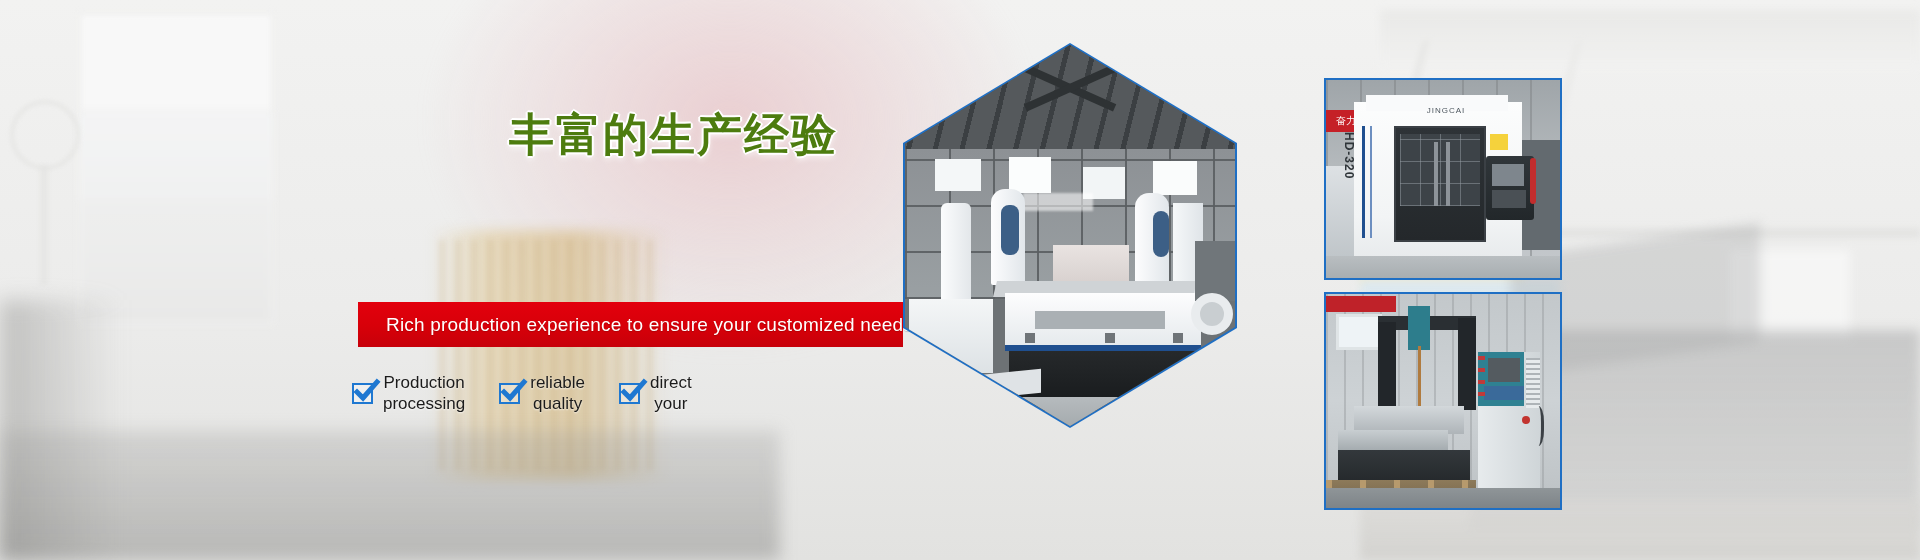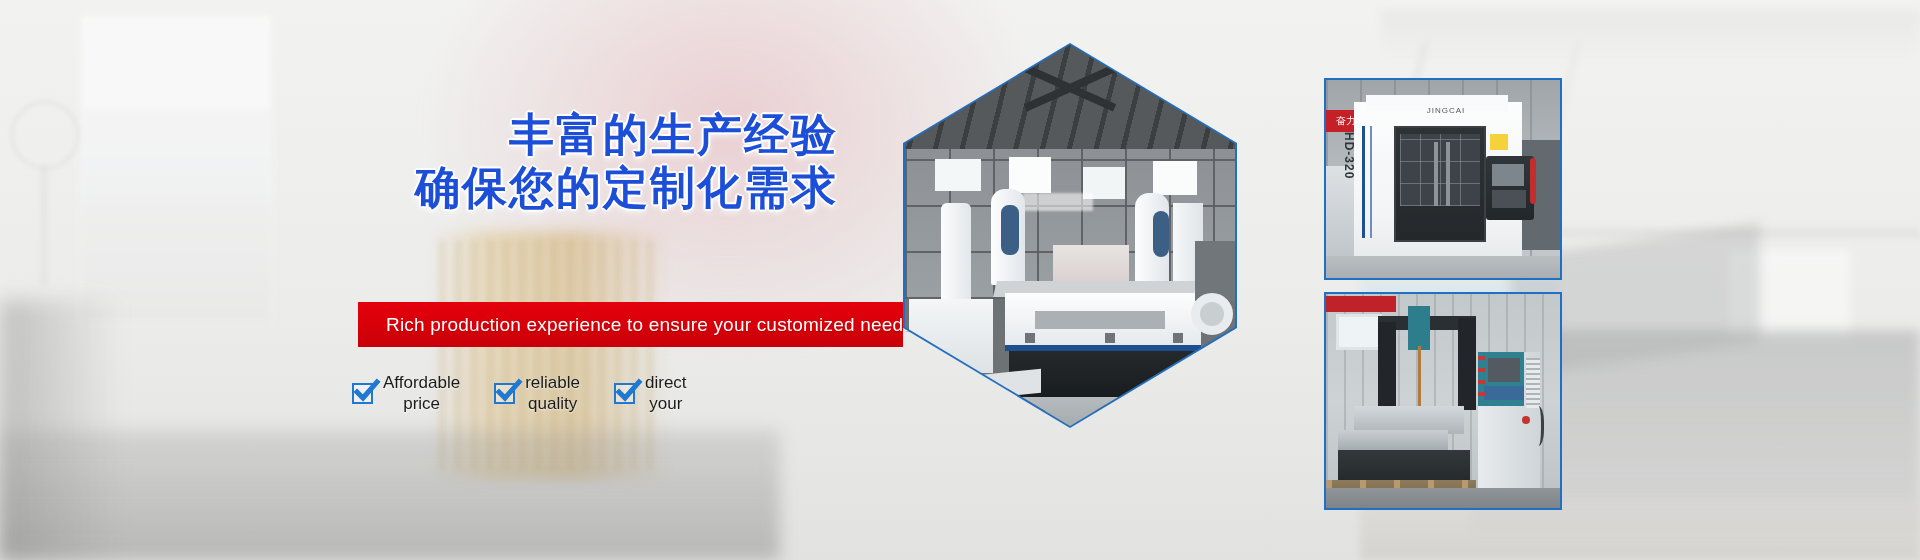--- a/index.html
+++ b/index.html
@@ -128,21 +128,21 @@
   
   .copy{ position:absolute; left:0; top:0; width:900px; height:560px; }
 
   .headline{
     position:absolute; left:0; top:108px; width:838px;
     text-align:right;
     font-family:"DejaVu Serif","Liberation Serif",serif;
     font-weight:bold;
     font-size:45px; line-height:53px;
     letter-spacing:2px;
-    color:#1d4ed8;
+    color:#4d7c0f;
     text-shadow:
       -1px -1px 0 #ffffff, 1px -1px 0 #ffffff,
       -1px  1px 0 #ffffff, 1px  1px 0 #ffffff,
       -2px  0   0 #ffffff, 2px  0   0 #ffffff,
        0   -2px 0 #ffffff, 0    2px 0 #ffffff,
        0 3px 6px rgba(255,255,255,.9);
     white-space:nowrap;
   }
   .headline .hl-2{ display:block; }
 
@@ -486,39 +486,38 @@
       <div class="br-dark2"></div>
       <div class="br-dark1"></div>
       <div class="br-floor"></div>
     </div>
   </div>
 
   <div class="copy">
 
     <h1 class="headline">
       <span class="hl-1">丰富的生产经验</span>
-      <span class="hl-2">确保您的定制化需求</span>
     </h1>
 
     <div class="redbar">
       <span class="redbar-text">Rich production experience to ensure your customized needs</span>
     </div>
 
     <div class="features">
-
 
       <div class="feature">
         <span class="chk">
           <svg viewBox="0 0 30 30" aria-hidden="true">
             <path d="M6 15 L12 21 L26 5" fill="none" stroke="#1f78d1" stroke-width="5" stroke-linecap="square"></path>
           </svg>
         </span>
-        <span class="feature-label">Affordable
-price</span>
+        <span class="feature-label">Production
+processing</span>
       </div>
+
 
       <div class="feature">
         <span class="chk">
           <svg viewBox="0 0 30 30" aria-hidden="true">
             <path d="M6 15 L12 21 L26 5" fill="none" stroke="#1f78d1" stroke-width="5" stroke-linecap="square"></path>
           </svg>
         </span>
         <span class="feature-label">reliable
 quality</span>
       </div>

